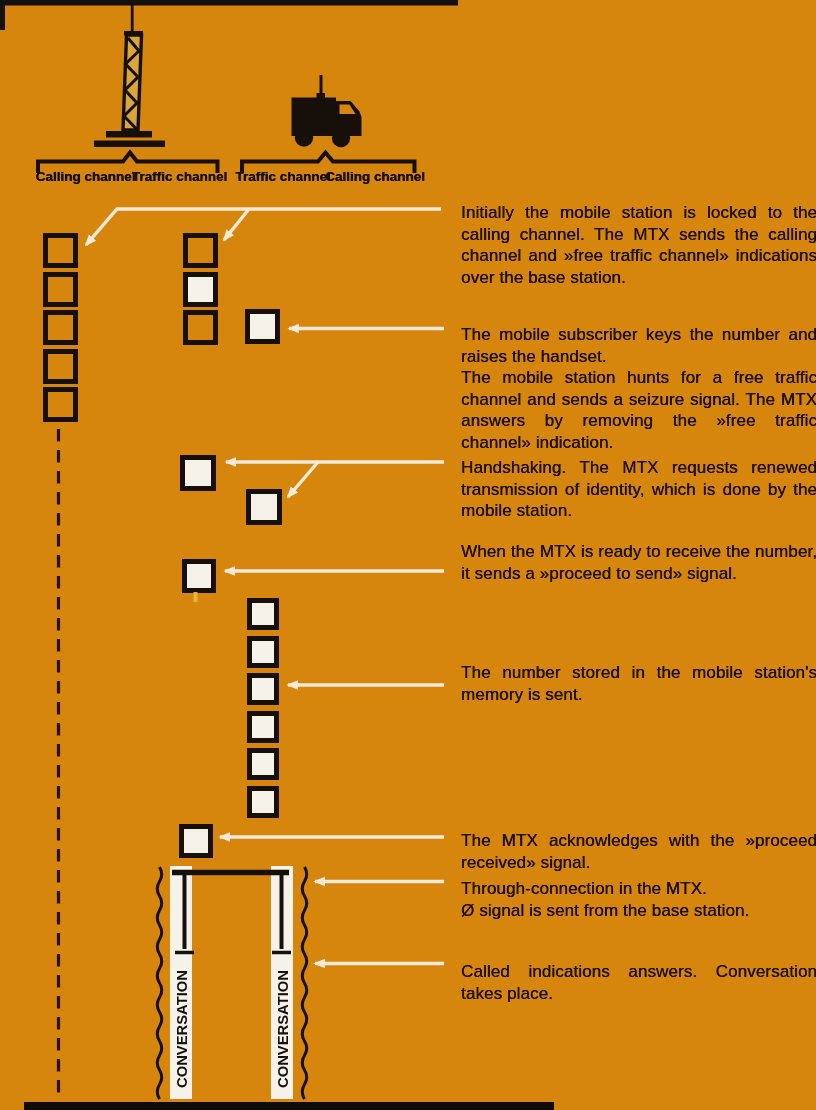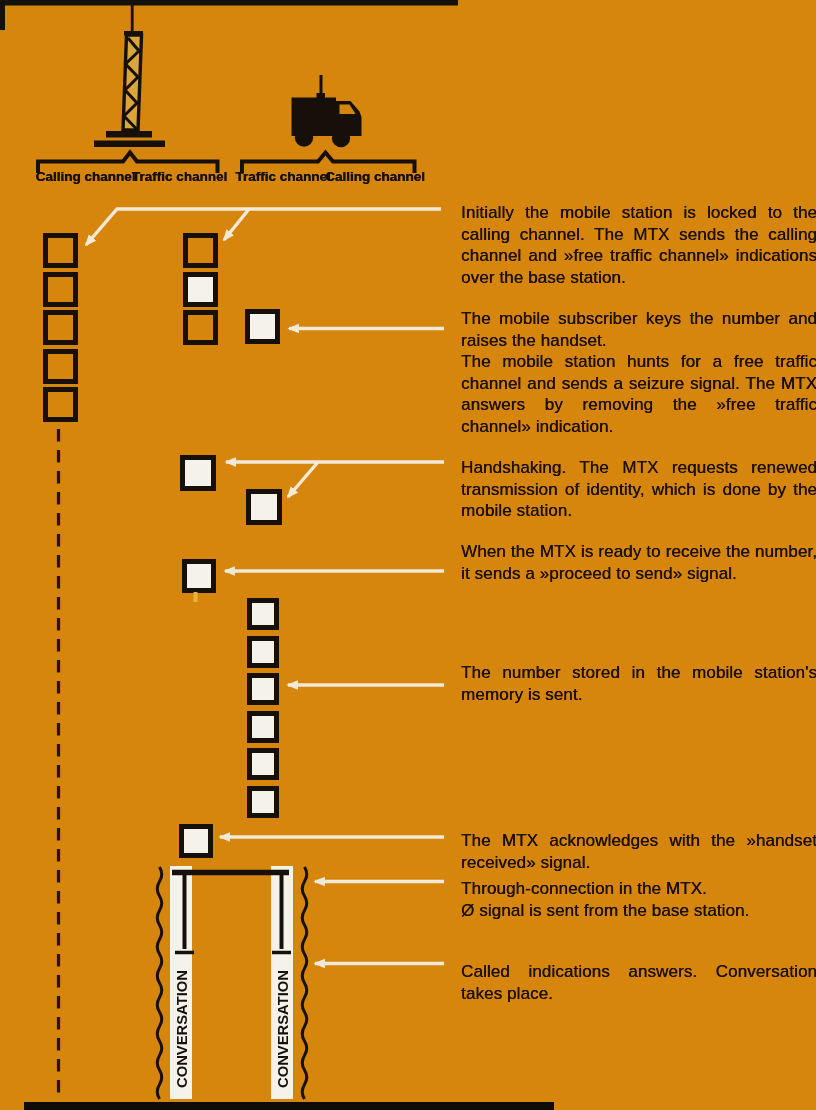--- a/index.html
+++ b/index.html
@@ -138,24 +138,24 @@
     </g>
   </svg>
 
   <div class="ch-label" style="left:28px;width:115px;">Calling channel</div>
   <div class="ch-label" style="left:122px;width:115px;">Traffic channel</div>
   <div class="ch-label" style="left:228px;width:110px;">Traffic channel</div>
   <div class="ch-label" style="left:320px;width:110px;">Calling channel</div>
 
   <div id="annotations">
       <p class="annotation" style="top: 196px;">Initially the mobile station is locked to the calling channel. The MTX sends the calling channel and »free traffic channel» indications over the base station.</p>
-      <p class="annotation" style="top: 302px;">The mobile subscriber keys the number and raises the handset.
+      <p class="annotation" style="top: 318px;">The mobile subscriber keys the number and raises the handset.
 The mobile station hunts for a free traffic channel and sends a seizure signal. The MTX answers by removing the »free traffic channel» indication.</p>
       <p class="annotation" style="top: 451px;">Handshaking. The MTX requests renewed transmission of identity, which is done by the mobile station.</p>
       <p class="annotation" style="top: 535px;">When the MTX is ready to receive the number, it sends a »proceed to send» signal.</p>
       <p class="annotation" style="top: 656px;">The number stored in the mobile station's memory is sent.</p>
-      <p class="annotation" style="top: 824px;">The MTX acknowledges with the »handset received» signal.</p>
+      <p class="annotation" style="top: 824px;">The MTX acknowledges with the »proceed received» signal.</p>
       <p class="annotation" style="top: 872px;">Through-connection in the MTX.
 Ø signal is sent from the base station.</p>
       <p class="annotation" style="top: 955px;">Called indications answers. Conversation takes place.</p>
     </div>
 
 </div>
 
 </body></html>

